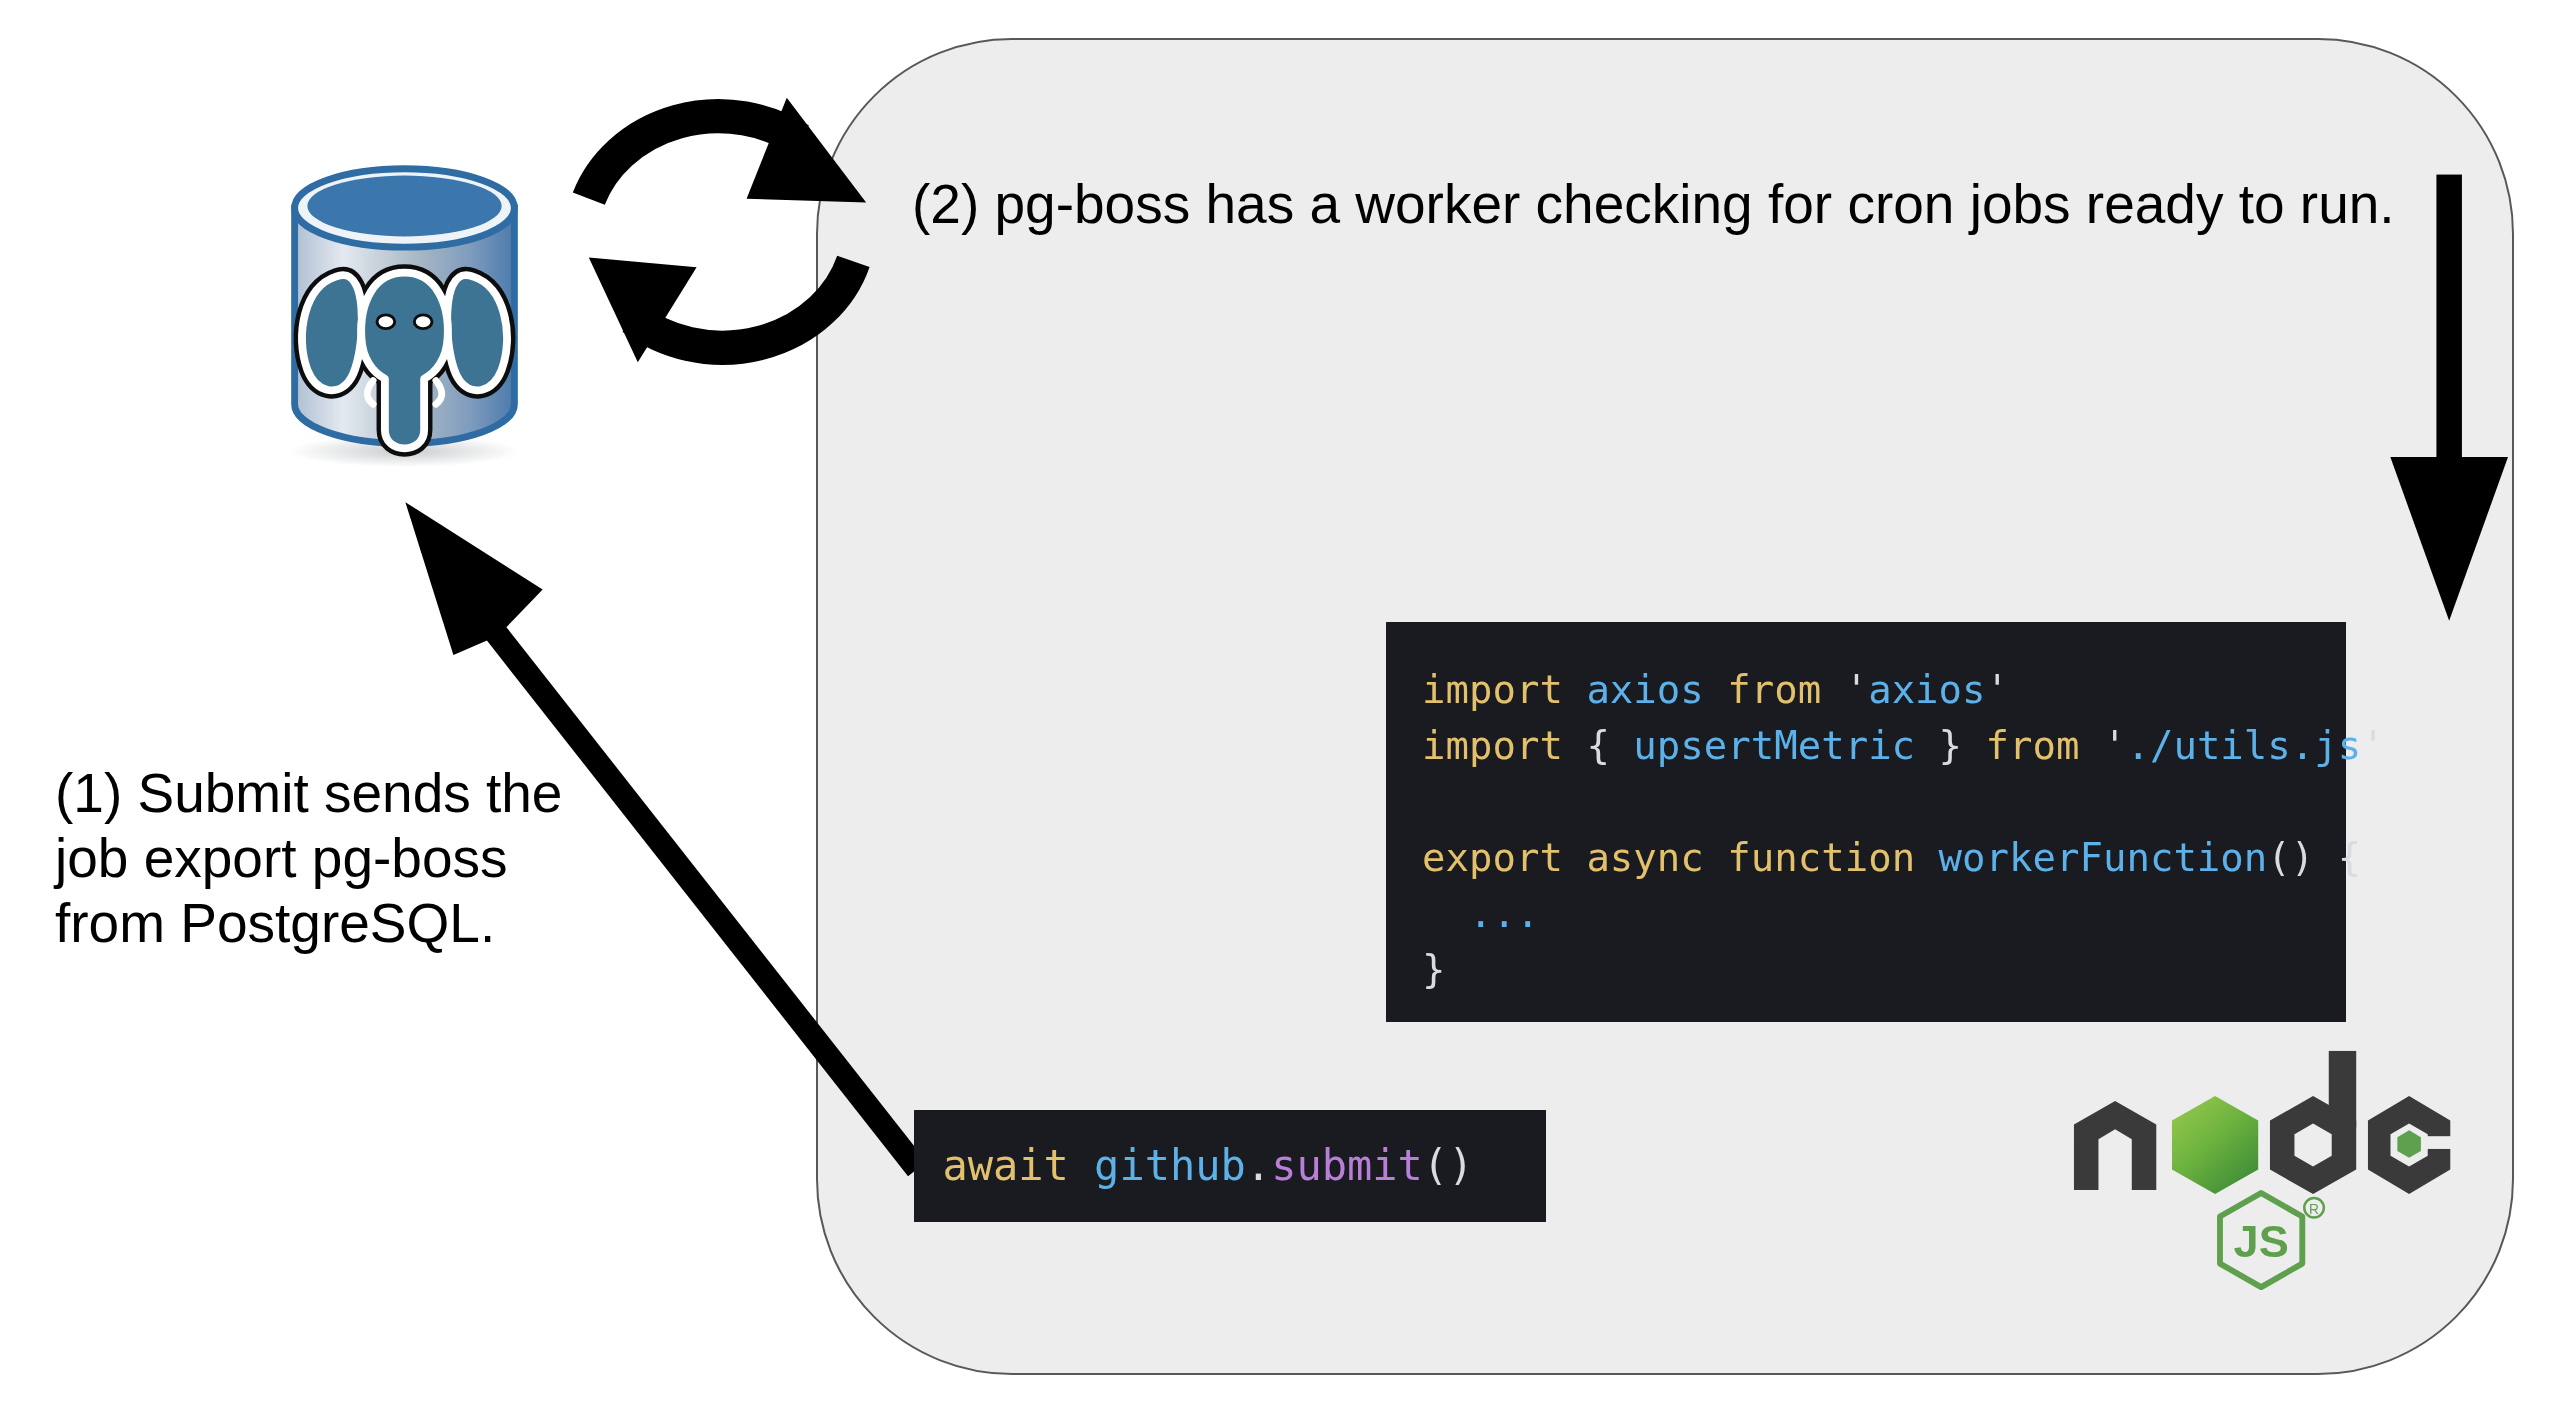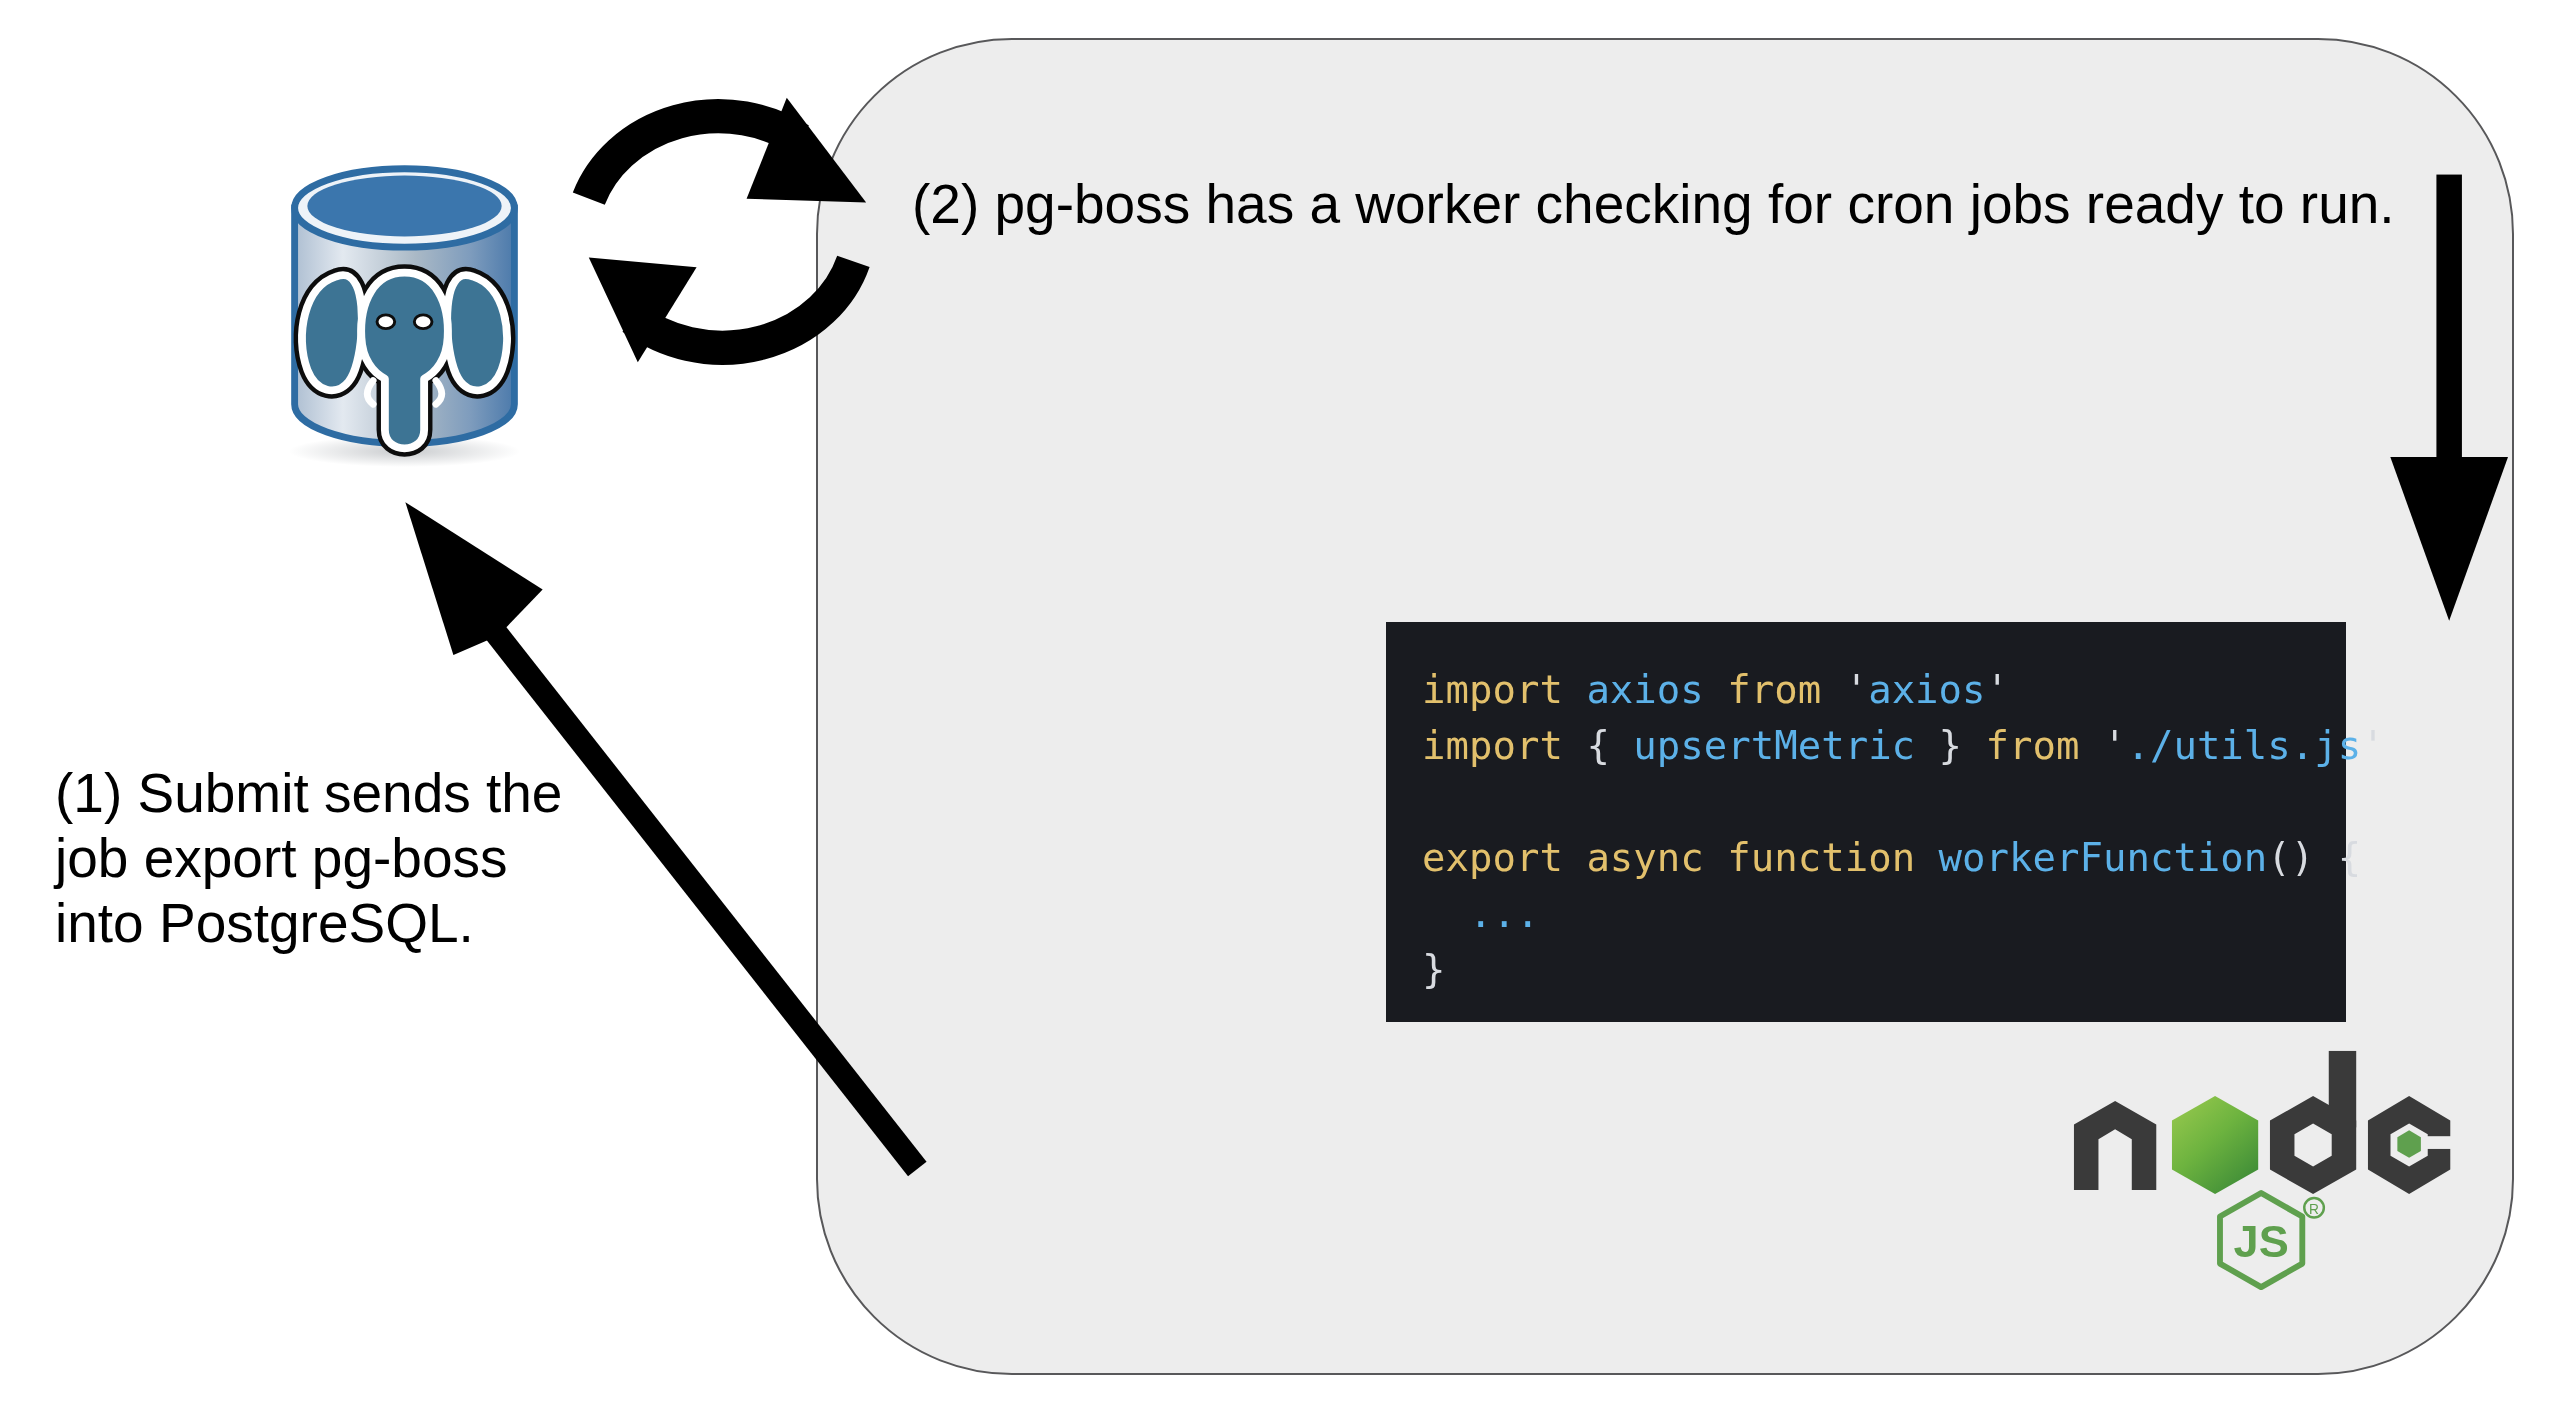--- a/index.html
+++ b/index.html
@@ -50,35 +50,36 @@
 <div id="canvas">
 
   <div class="panel"></div>
 
   <div class="step" id="step2">(2) pg-boss has a worker checking for cron jobs ready to run.</div>
   <div class="step" id="step3">
     </div>
   <div class="step" id="step1">
       <div>(1) Submit sends the</div>
       <div>job export pg-boss</div>
-      <div>into PostgreSQL.</div>
+      <div>from PostgreSQL.</div>
     </div>
 
   <svg class="overlay" width="2576" height="1424" viewBox="0 0 2626 1452">
     <g fill="var(--arrow-black)">
       <rect x="2484" y="178" width="26" height="295"></rect>
       <polygon points="2437,466 2557,466 2497,633"></polygon>
     </g>
     <g>
       <line x1="505" y1="645" x2="935" y2="1192" stroke="var(--arrow-black)" stroke-width="24"></line>
       <polygon points="413,512 553,601 508,648 462,668" fill="var(--arrow-black)"></polygon>
     </g>
   </svg>
 
   <div class="codeblock" id="worker-code"><div><span class="tk-k">import </span><span class="tk-i">axios </span><span class="tk-k">from </span><span class="tk-p">'</span><span class="tk-s">axios</span><span class="tk-p">'</span></div><div><span class="tk-k">import </span><span class="tk-p">{ </span><span class="tk-i">upsertMetric </span><span class="tk-p">} </span><span class="tk-k">from </span><span class="tk-p">'</span><span class="tk-s">./utils.js</span><span class="tk-p">'</span></div><div>&nbsp;</div><div><span class="tk-k">export </span><span class="tk-k">async </span><span class="tk-k">function </span><span class="tk-i">workerFunction</span><span class="tk-p">() {</span></div><div><span class="tk-s">  ...</span></div><div><span class="tk-p">}</span></div></div>
+  <div class="codeblock" id="submit-code"><div><span class="tk-k">await </span><span class="tk-i">github</span><span class="tk-p">.</span><span class="tk-m">submit</span><span class="tk-p">()</span></div></div>
 
   <div class="iconbox" id="postgres-box">
     <svg width="260" height="324" viewBox="0 0 265 330">
       <defs>
         <linearGradient id="pgbody" x1="0" y1="0" x2="1" y2="0">
           <stop offset="0" stop-color="#aebfd2"></stop>
           <stop offset="0.22" stop-color="#e3e9f0"></stop>
           <stop offset="0.55" stop-color="#aab9c6"></stop>
           <stop offset="0.8" stop-color="#7e9cbd"></stop>
           <stop offset="1" stop-color="#4c7aab"></stop>

